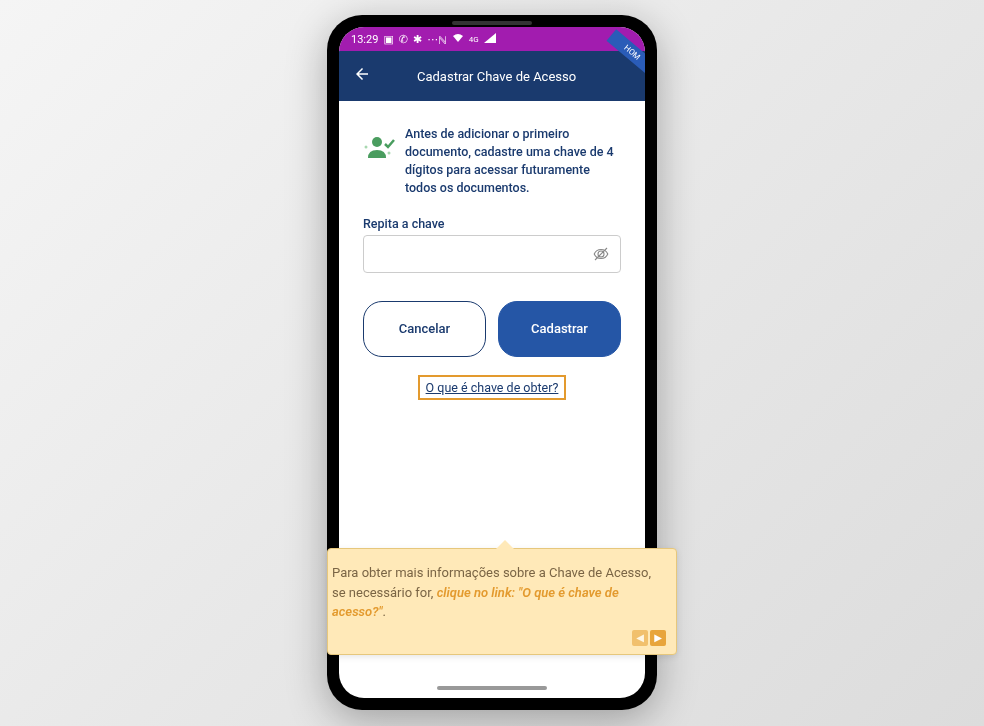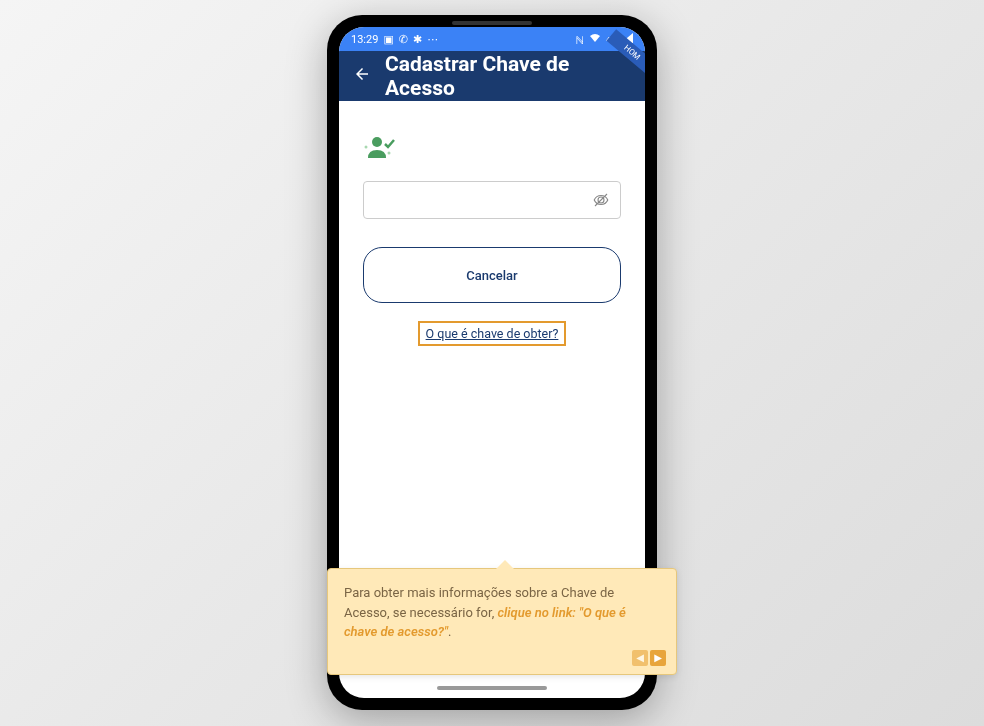--- a/index.html
+++ b/index.html
@@ -36,42 +36,42 @@
   }
   .screen {
     width: 100%;
     height: 100%;
     background: #fff;
     border-radius: 25px;
     overflow: hidden;
     position: relative;
   }
   .status-bar {
-    background: #3b82f6;
+    background: #a21caf;
     color: #fff;
     height: 24px;
     display: flex;
     align-items: center;
-    justify-content: space-between;
+    justify-content: flex-start;
     padding: 0 12px;
     font-size: 11px;
   }
   .status-left { display: flex; align-items: center; gap: 5px; }
   .status-right { display: flex; align-items: center; gap: 5px; }
   .app-header {
     background: #1a3a6e;
     color: #fff;
     height: 50px;
     display: flex;
     align-items: center;
     padding: 0 14px;
     gap: 14px;
     position: relative;
   }
-  .app-header .title { font-size: 21px; font-weight: 700; }
+  .app-header .title { font-size: 13px; font-weight: 400; margin-left: 32px; }
   .corner-ribbon {
     position: absolute;
     top: -6px;
     right: -14px;
     background: #2a5cb8;
     color: #fff;
     font-size: 8px;
     padding: 3px 18px;
     transform: rotate(40deg);
   }
@@ -166,26 +166,25 @@
     padding: 3px 6px;
   }
   .tooltip-panel {
     position: absolute;
     left: 327px;
     top: 548px;
     width: 350px;
     background: #ffe9b8;
     border: 1px solid #e6c77c;
     border-radius: 4px;
-    padding: 14px 16px 32px 16px;
+    padding: 14px 16px 32px 4px;
     font-size: 13px;
     color: #7a6545;
     line-height: 1.5;
     box-shadow: 0 2px 6px rgba(0,0,0,0.1);
-    margin-top: 20px;
   }
   .tooltip-panel::before {
     content: "";
     position: absolute;
     top: -9px;
     left: 168px;
     width: 0; height: 0;
     border-left: 9px solid transparent;
     border-right: 9px solid transparent;
     border-bottom: 9px solid #ffe9b8;
@@ -268,37 +267,40 @@
       <div class="intro">
         <div class="intro-icon">
           <svg width="32" height="32" viewBox="0 0 32 32">
             <circle cx="14" cy="11" r="5" fill="#4a9d5f"></circle>
             <path d="M5 27 Q5 19 14 19 Q23 19 23 27 Z" fill="#4a9d5f"></path>
             <path d="M22 13 L25 16 L31 9" stroke="#4a9d5f" stroke-width="2.5" fill="none"></path>
             <circle cx="3" cy="16" r="1.5" fill="#a8d8b0"></circle>
             <circle cx="26" cy="22" r="1.5" fill="#a8d8b0"></circle>
           </svg>
         </div>
+        <div class="intro-text">Antes de adicionar o primeiro documento, cadastre uma chave de 4 dígitos para acessar futuramente todos os documentos.</div>
       </div>
 
 
       <div class="field-group">
+        <label class="field-label">Repita a chave</label>
         <div class="field-input-wrap">
           <input type="password" class="field-input" style="">
           <span class="eye-icon">
             <svg width="18" height="18" viewBox="0 0 24 24">
                 <path d="M12 6c4 0 7.5 2.5 9 6-1.5 3.5-5 6-9 6s-7.5-2.5-9-6c1.5-3.5 5-6 9-6zm0 2a4 4 0 100 8 4 4 0 000-8z" fill="none" stroke="#888" stroke-width="1.5"></path>
                 <line x1="4" y1="20" x2="20" y2="4" stroke="#888" stroke-width="1.5"></line>
               </svg>
           </span>
         </div>
       </div>
 
       <div class="button-row">
         <div class="btn btn-outline">Cancelar</div>
+        <div class="btn btn-solid">Cadastrar</div>
       </div>
 
       <div class="help-link">
         <a href="#">O que é chave de obter?</a>
       </div>
     </div>
 
     <div class="home-indicator"></div>
   </div>
 </div>

